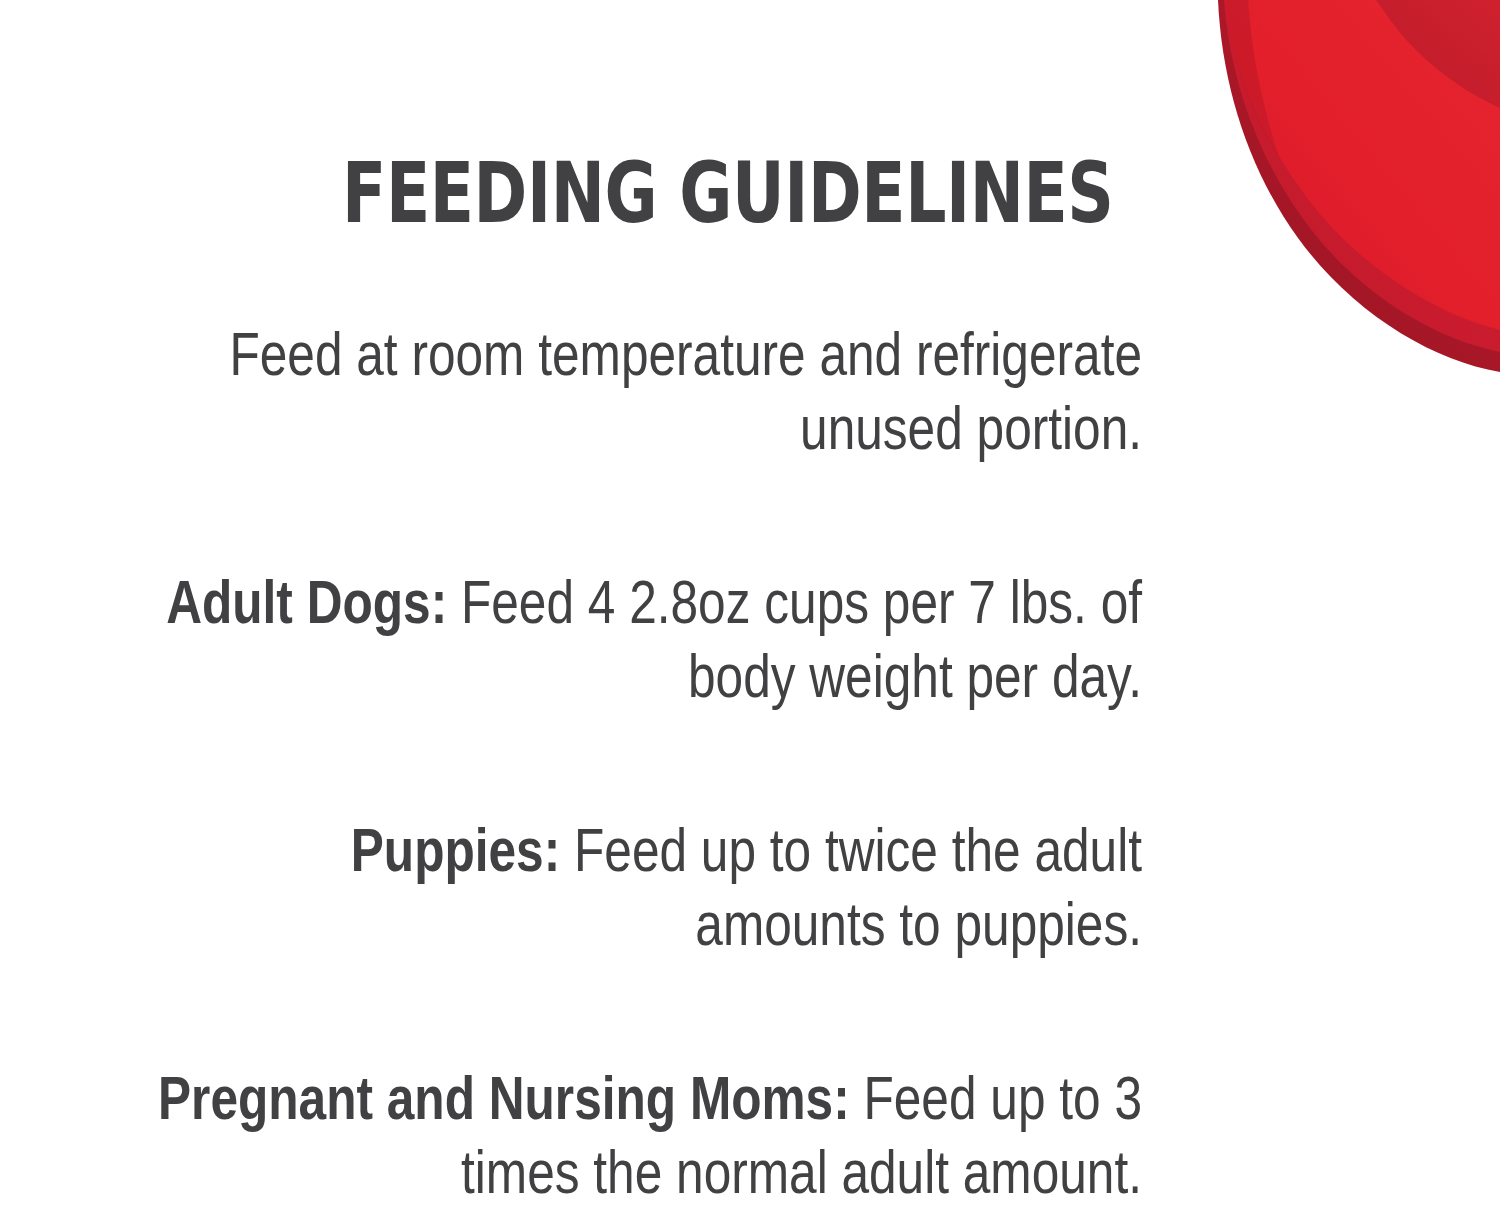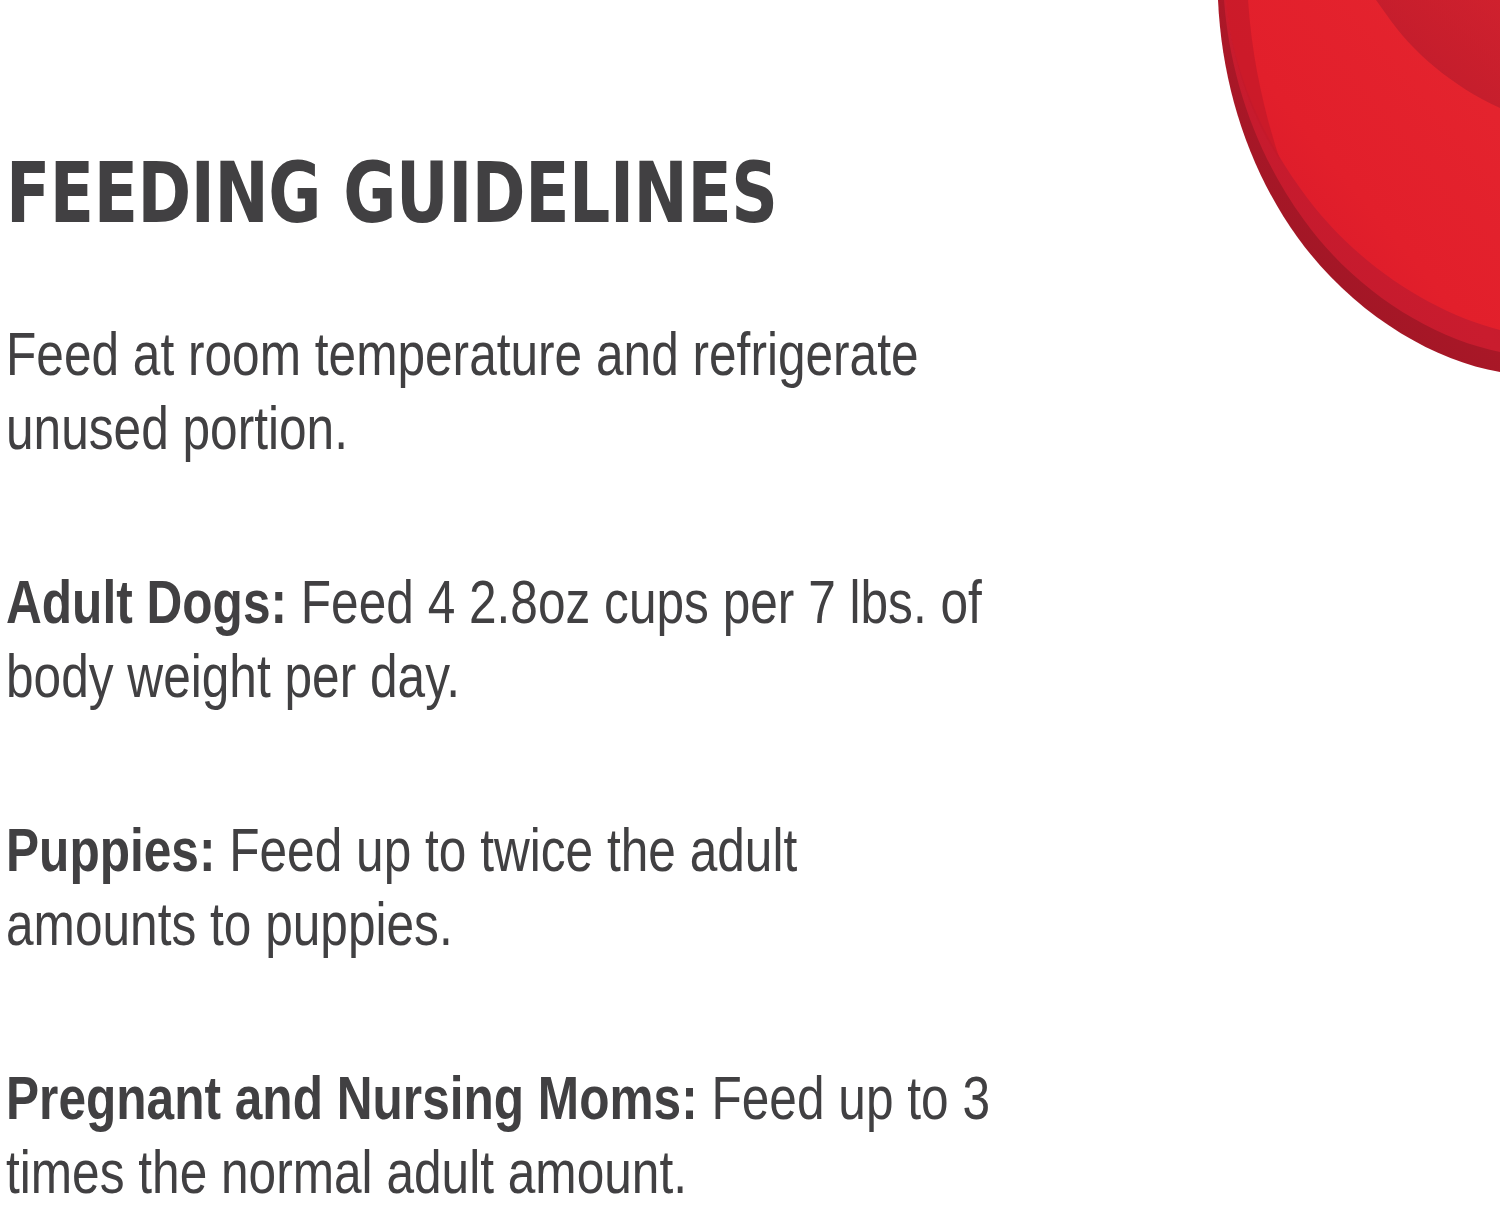--- a/index.html
+++ b/index.html
@@ -31,20 +31,21 @@
     height: 400px;
     pointer-events: none;
   }
 
   
   .content {
     position: absolute;
     left: 6px;
     top: 0;
     width: 1420px;
+    text-align: right;
   }
 
   .page-title {
     font-family: "DejaVu Sans", "Liberation Sans", sans-serif;
     font-weight: 700;
     font-size: 83px;
     line-height: 1;
     letter-spacing: -0.5px;
     color: #414042;
     margin: 0;

